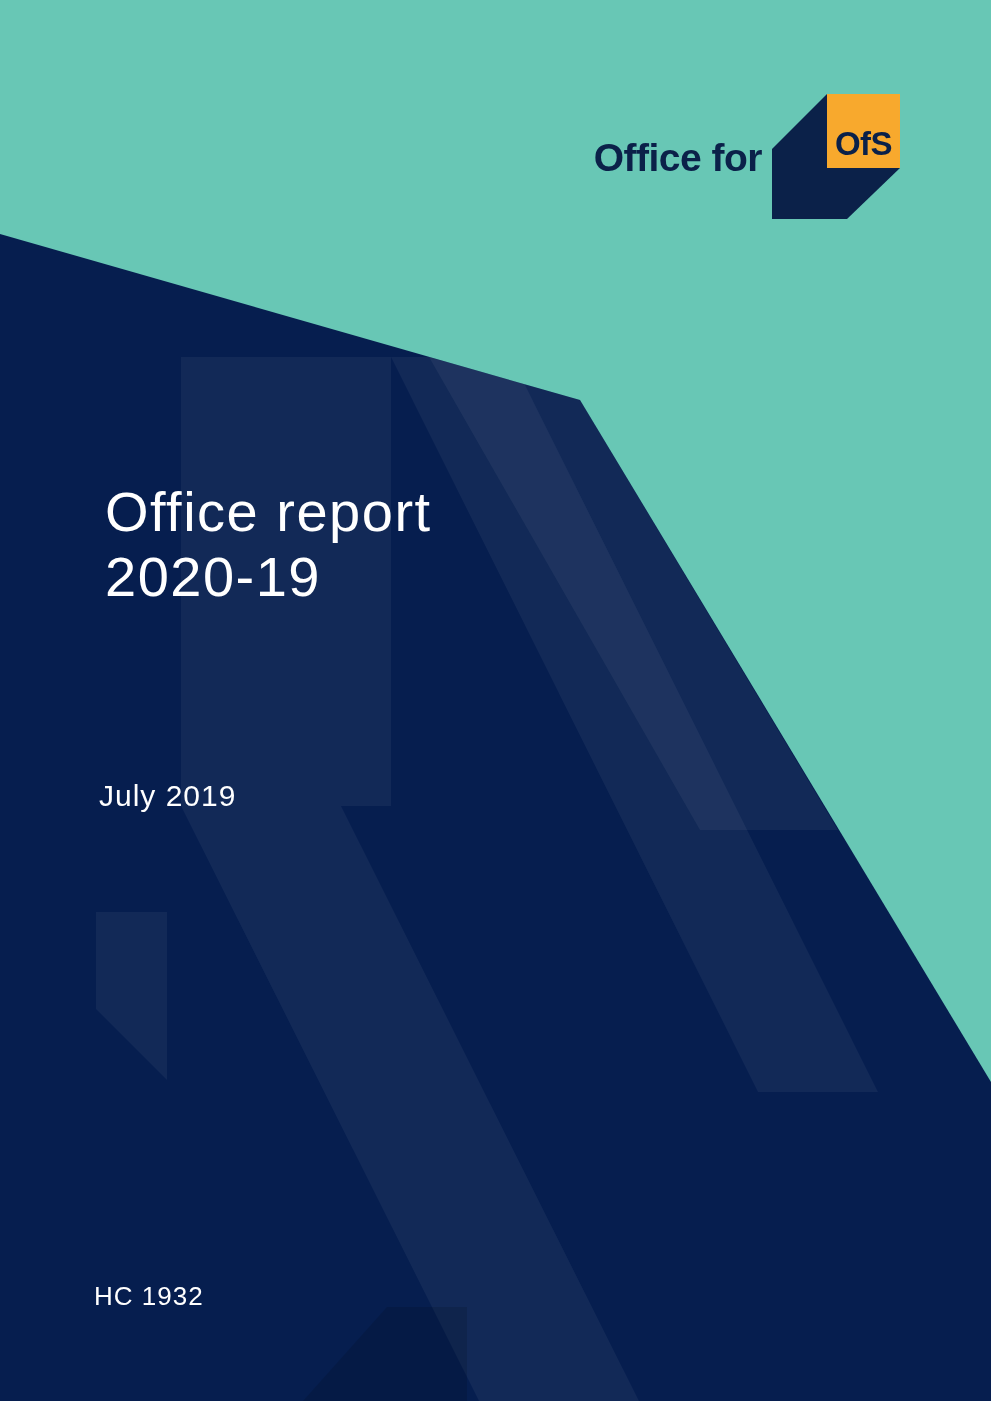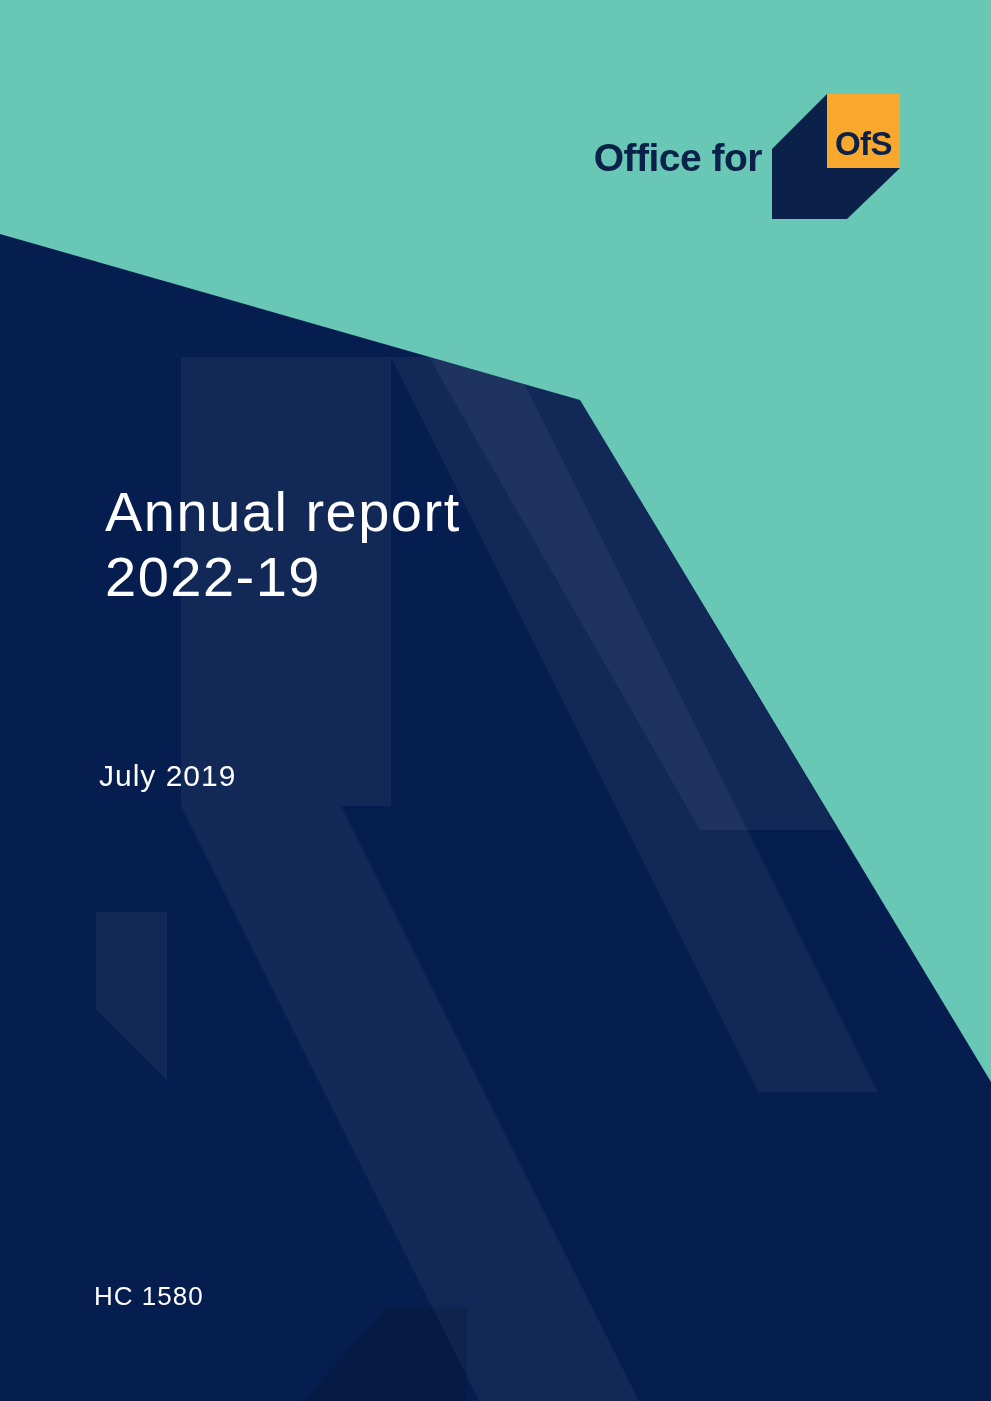--- a/index.html
+++ b/index.html
@@ -37,21 +37,21 @@
     position:absolute;
     left:105px;top:479px;
     color:#fff;
     font-size:56px;
     font-weight:300;
     line-height:65px;
     letter-spacing:1.5px;
   }
   .report-date{
     position:absolute;
-    left:99px;top:759px;
+    left:99px;top:779px;
     color:#fff;
     font-size:30px;
     font-weight:300;
     letter-spacing:1px;
   }
   .hc-ref{
     position:absolute;
     left:94px;top:1281px;
     color:#fff;
     font-size:26px;
@@ -88,21 +88,21 @@
     <rect x="827" y="94" width="73" height="74" fill="var(--orange,#f8a92d)"></rect>
   </svg>
 
   <div class="logo-text">
     <div>Office for</div>
   </div>
 
   <div class="monogram">OfS</div>
 
   <div class="report-title">
-    <div>Annual report</div>
-    <div>2022-19</div>
+    <div>Office report</div>
+    <div>2020-19</div>
   </div>
 
   <div class="report-date">July 2019</div>
 
-  <div class="hc-ref">HC 1580</div>
+  <div class="hc-ref">HC 1932</div>
 
 </div>
 
 </body></html>

